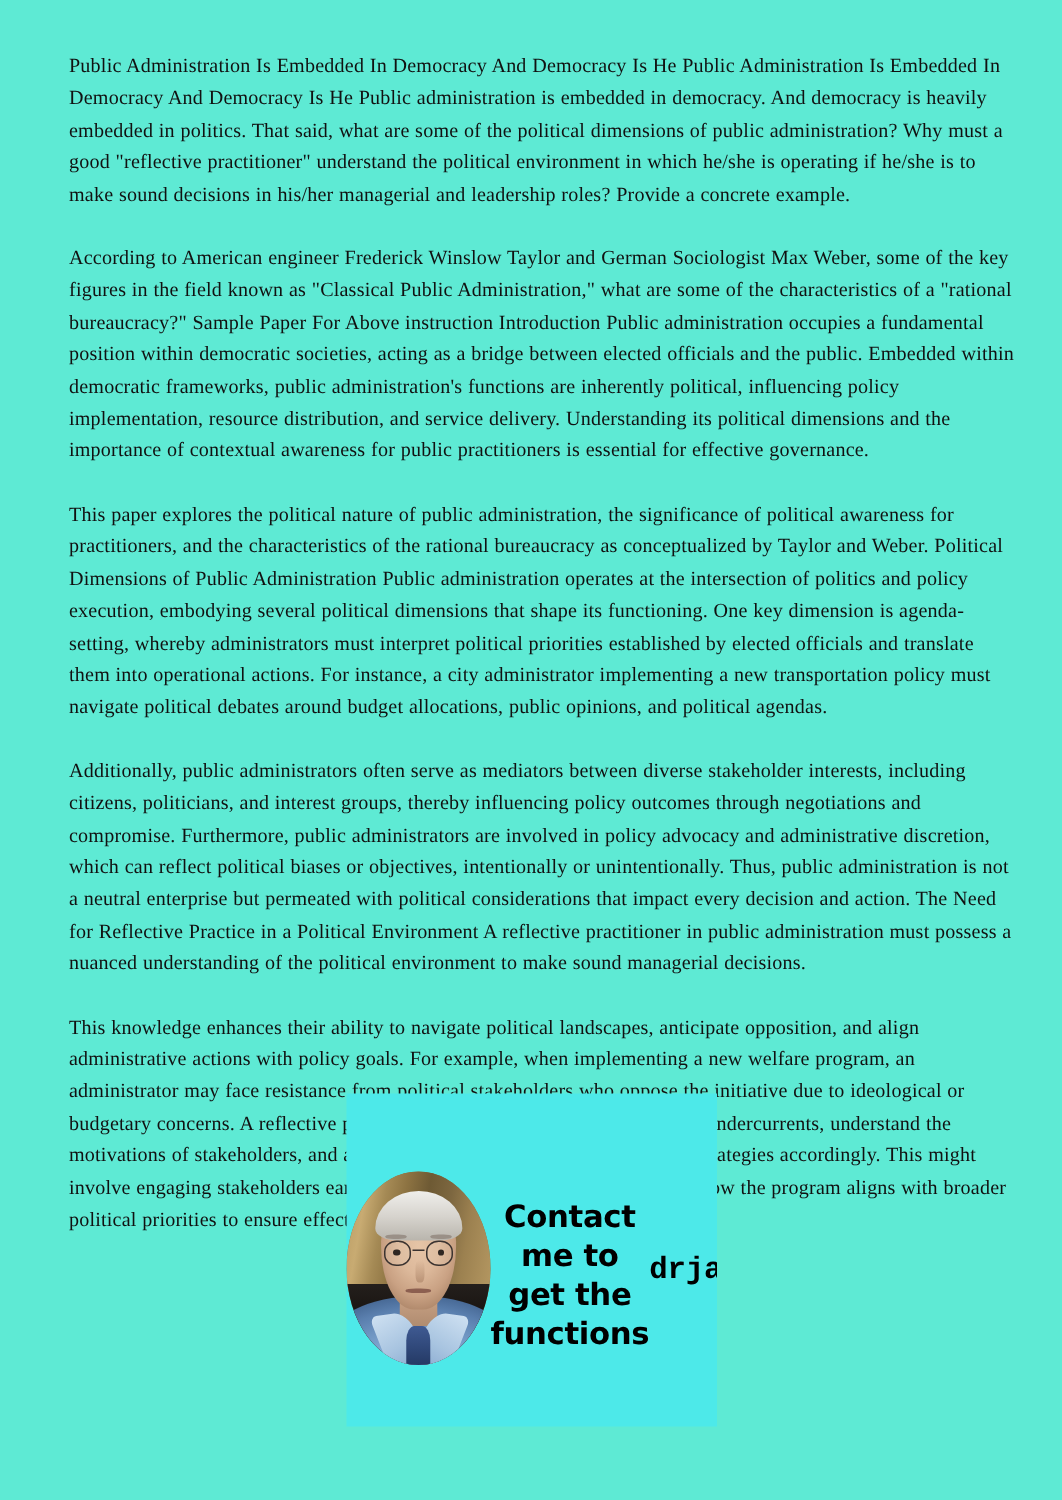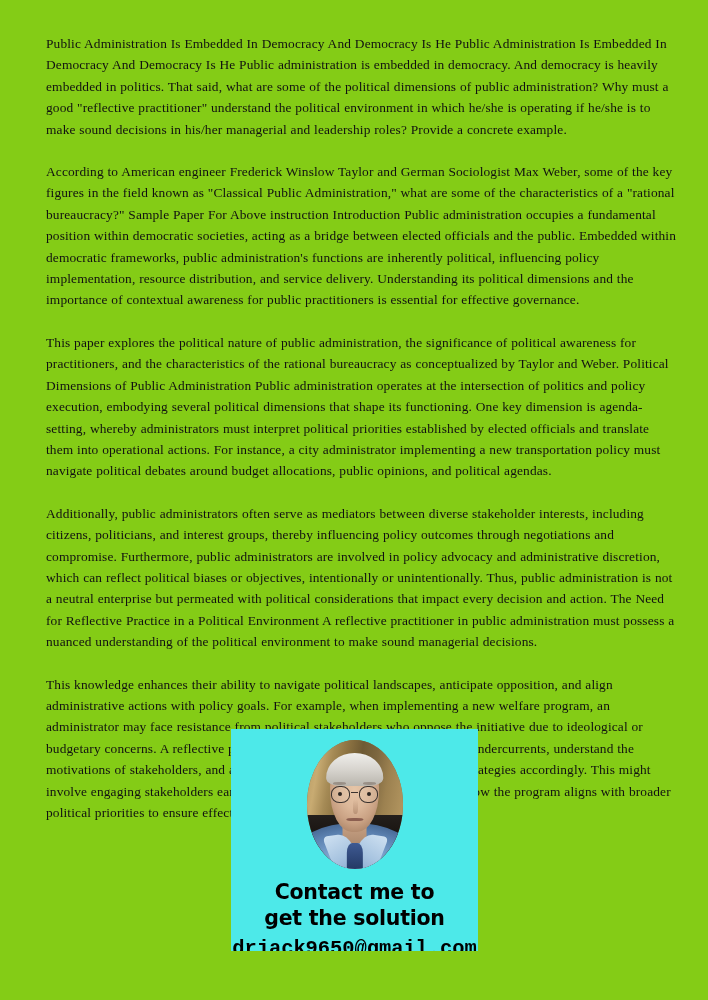--- a/index.html
+++ b/index.html
@@ -14,21 +14,21 @@
     font-family: "Liberation Serif", "DejaVu Serif", serif;
     color: #111111;
     overflow: hidden;
     position: relative;
   }
 
   #page {
     position: relative;
     width: 708px;
     height: 1000px;
-    background: #84cc16;
+    background: #5eead4;
   }
 
   #doc-body {
     position: absolute;
     left: 46px;
     top: 33px;
     width: 634px;
   }
 
   .para {
@@ -45,21 +45,20 @@
   
   #contact-overlay {
     position: absolute;
     left: 231px;
     top: 729px;
     width: 247px;
     height: 222px;
     background: #4DE9E9;
     z-index: 20;
     display: flex;
-    flex-direction: column;
     align-items: center;
     box-sizing: border-box;
     padding-top: 10px;
     overflow: hidden;
   }
 
   
   #contact-avatar {
     position: relative;
     width: 96px;
@@ -212,20 +211,20 @@
       <div class="av-glass-r"></div>
       <div class="av-bridge"></div>
       <div class="av-eye-l"></div>
       <div class="av-eye-r"></div>
       <div class="av-nose"></div>
       <div class="av-mouth"></div>
     </div>
 
     <div id="contact-lines">
       <div class="contact-line">Contact me to</div>
-      <div class="contact-line">get the solution</div>
+      <div class="contact-line">get the functions</div>
     </div>
 
     <div id="contact-email">drjack9650@gmail.com</div>
 
   </div>
 
 </div>
 
 </body></html>

